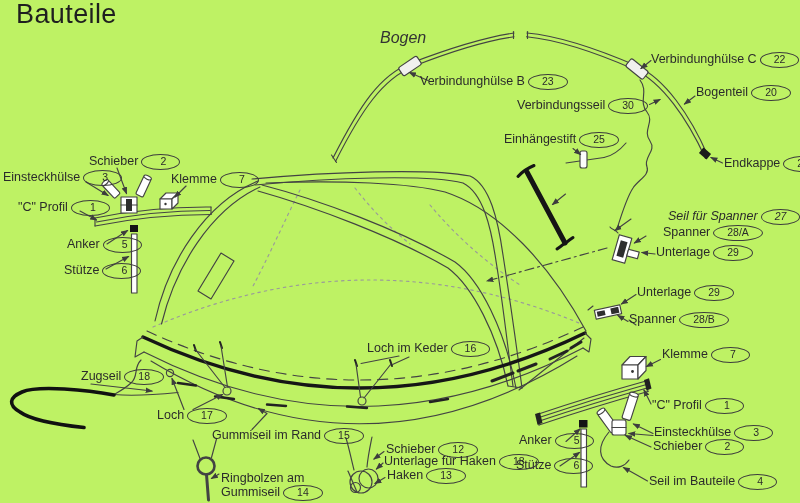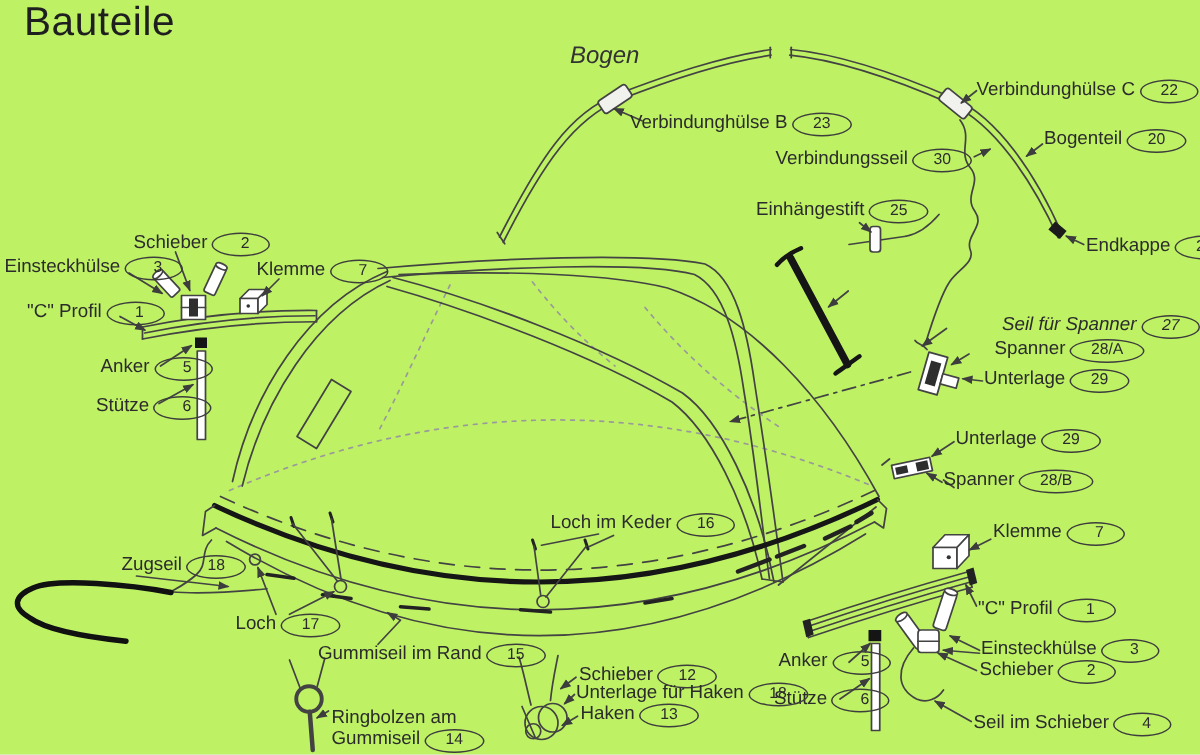--- a/index.html
+++ b/index.html
@@ -331,21 +331,21 @@
       <div class="label" style="left: 652px; top: 398px;">
       <span>"C" Profil</span><span class="num">1</span>
     </div>
       <div class="label" style="left: 654px; top: 425px;">
       <span>Einsteckhülse</span><span class="num">3</span>
     </div>
       <div class="label" style="left: 653px; top: 439px;">
       <span>Schieber</span><span class="num">2</span>
     </div>
       <div class="label" style="left: 649px; top: 474px;">
-      <span>Seil im Schieber</span><span class="num">4</span>
+      <span>Seil im Bauteile</span><span class="num">4</span>
     </div>
       <div class="label" style="left: 519px; top: 433px;">
       <span>Anker</span><span class="num">5</span>
     </div>
       <div class="label" style="left: 516px; top: 458px;">
       <span>Stütze</span><span class="num">6</span>
     </div>
       <div class="label" style="left: 35px; top: 369px; margin-left: 46px;">
       <span>Zugseil</span><span class="num">18</span>
     </div>

